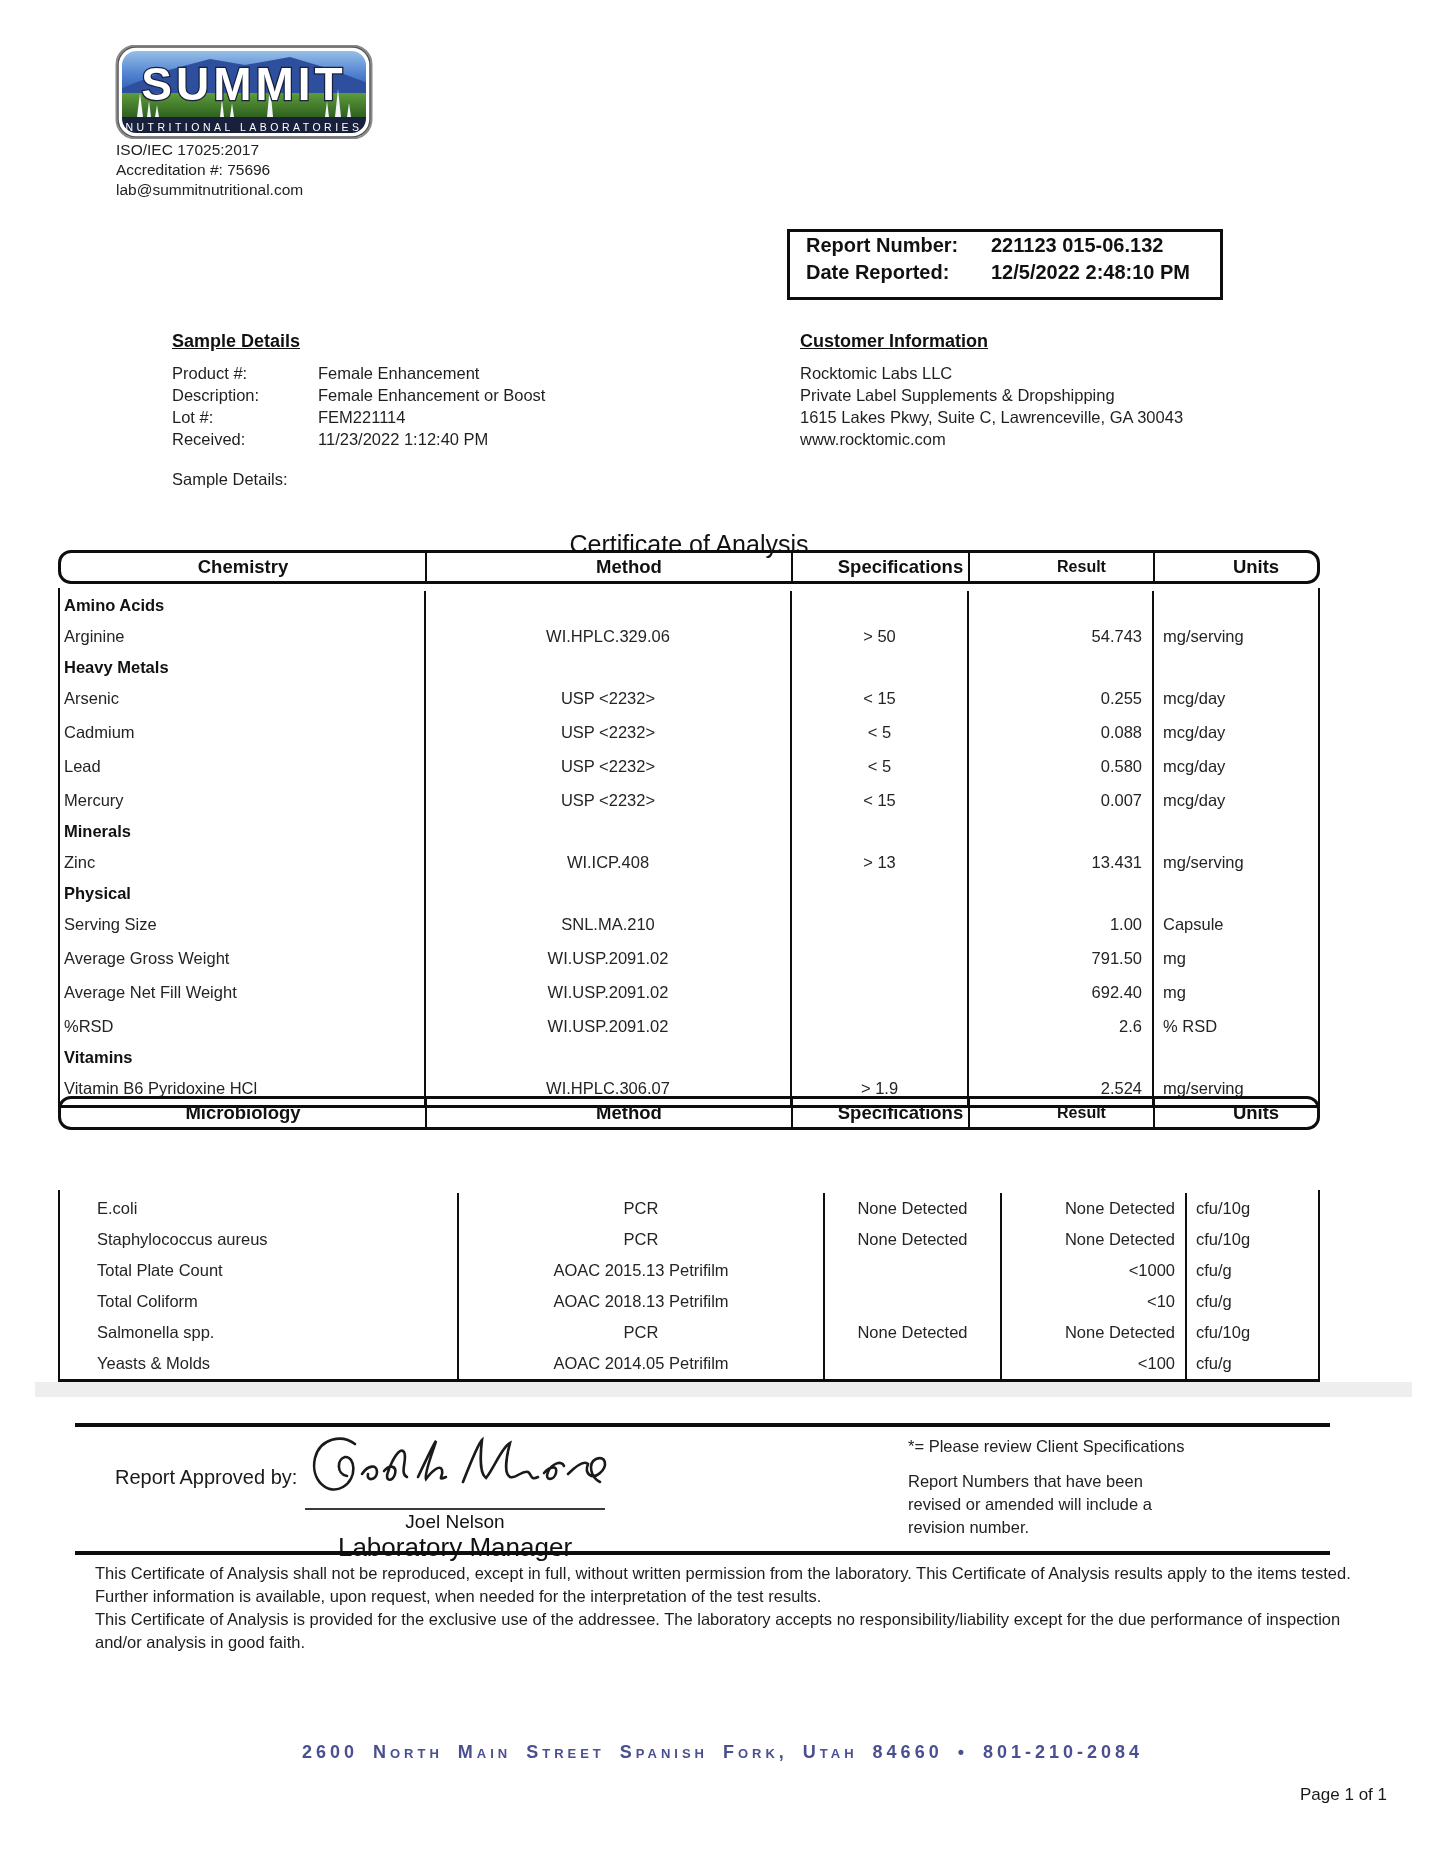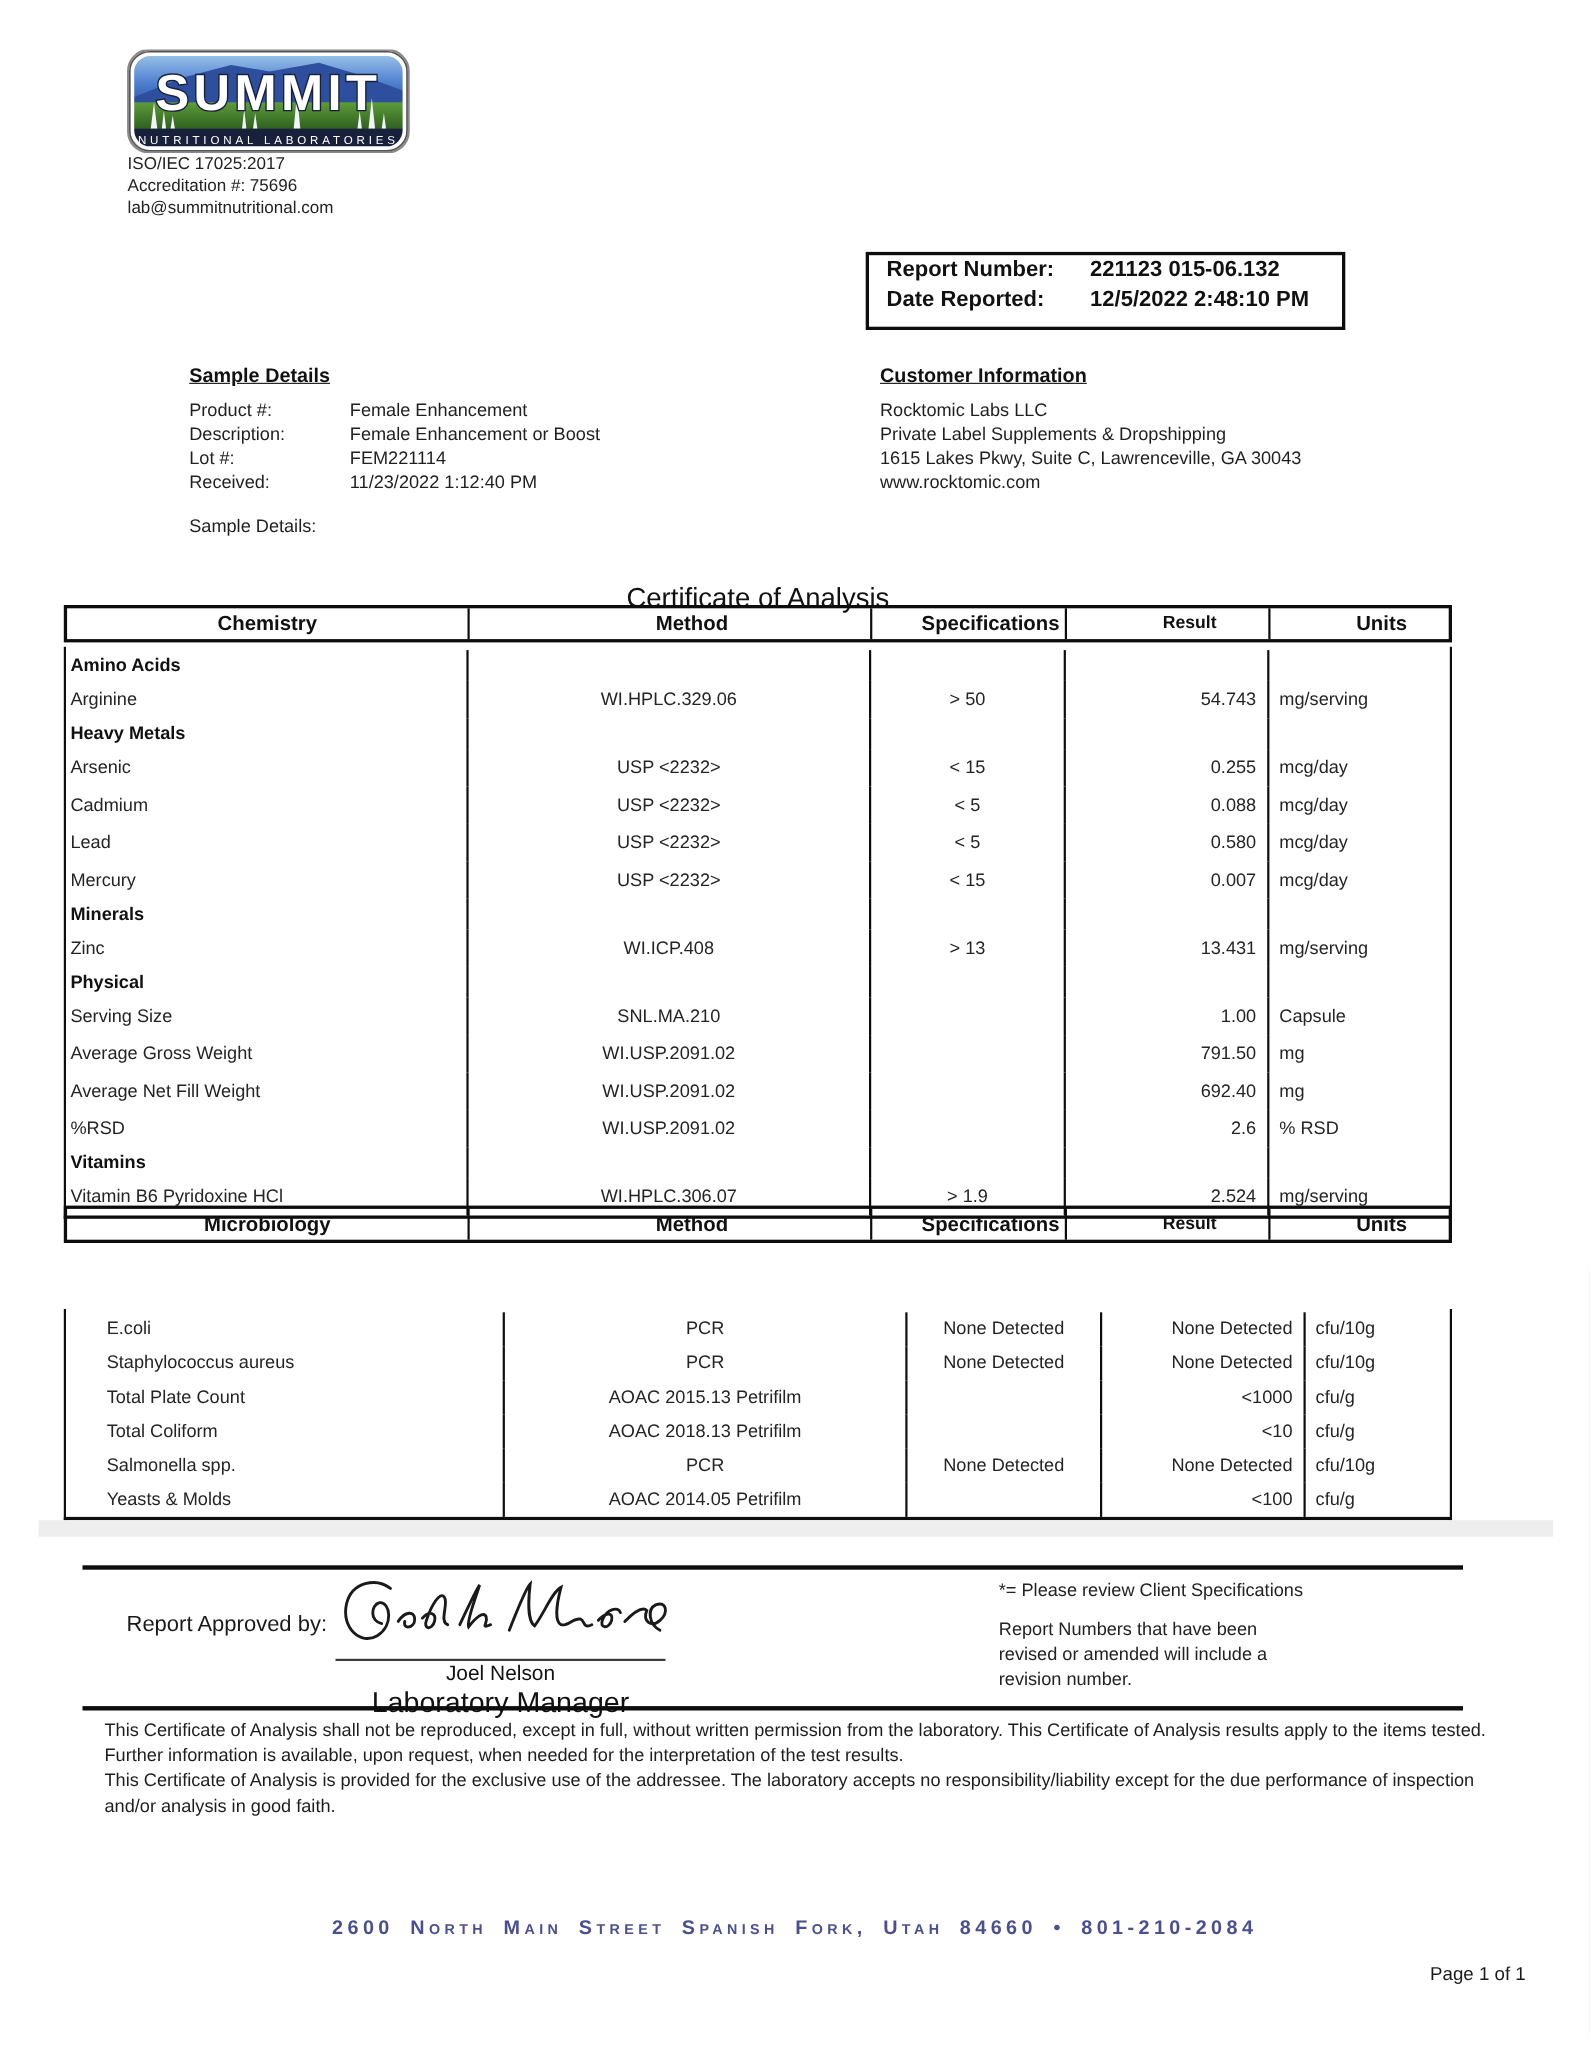--- a/index.html
+++ b/index.html
@@ -26,21 +26,21 @@
   
   .sec-heading{font-size:18px;font-weight:bold;text-decoration:underline;color:#111;}
   .sample{position:absolute;left:172px;top:331px;}
   .sample .fields{margin-top:10px;display:grid;grid-template-columns:146px auto;font-size:16.5px;line-height:22px;}
   .sample-extra{position:absolute;left:172px;top:470px;font-size:16.5px;}
   .customer{position:absolute;left:800px;top:331px;}
   .customer .lines{margin-top:10px;font-size:16.5px;line-height:22px;}
   
   .coa-title{position:absolute;left:58px;top:509px;width:1262px;text-align:center;font-size:25px;color:#111;margin-top:21px;}
   
-  .grid5{display:grid;grid-template-columns:364px 366px 177px 185px 1fr;}
+  .grid5{display:grid;grid-template-columns:364px 366px 177px 185px 1fr;border-radius:13px;}
   .tbl-header{
     position:absolute;left:58px;width:1262px;height:34px;
     border:3px solid #0d0d0d;box-sizing:border-box;align-items:center;
   }
   .tbl-header .hc{font-weight:bold;text-align:center;font-size:18.5px;color:#111;height:100%;display:flex;align-items:center;justify-content:center;box-sizing:border-box;}
   .tbl-header .hc.small{font-size:16px;}
   .tbl-header .hc + .hc{border-left:2.5px solid #0d0d0d;padding-left:40px;}
   .tbl-body{
     position:absolute;left:58px;width:1262px;box-sizing:border-box;
     border-left:2.5px solid #0d0d0d;border-right:2.5px solid #0d0d0d;border-bottom:3px solid #0d0d0d;

